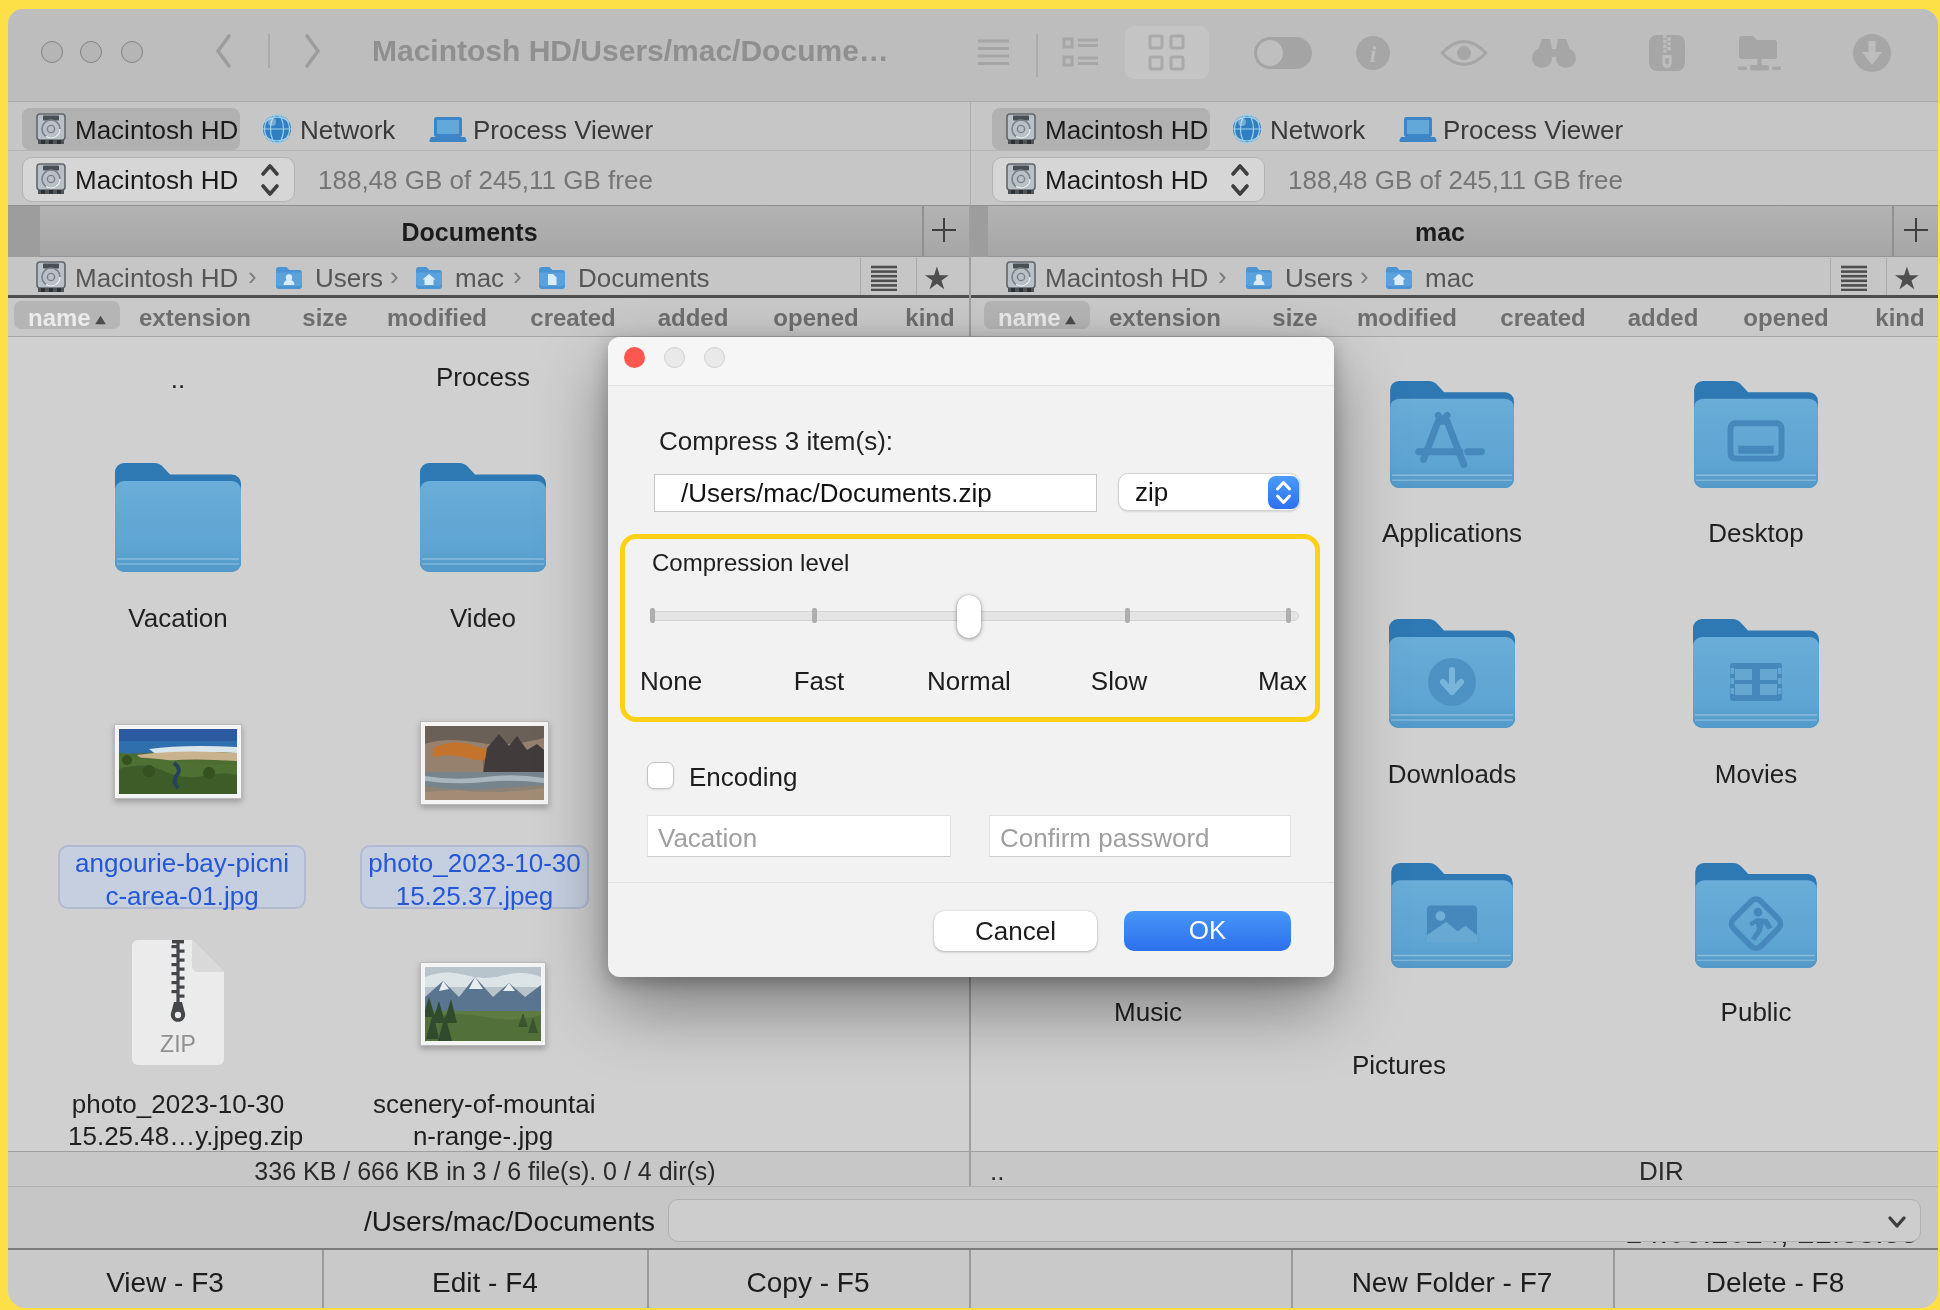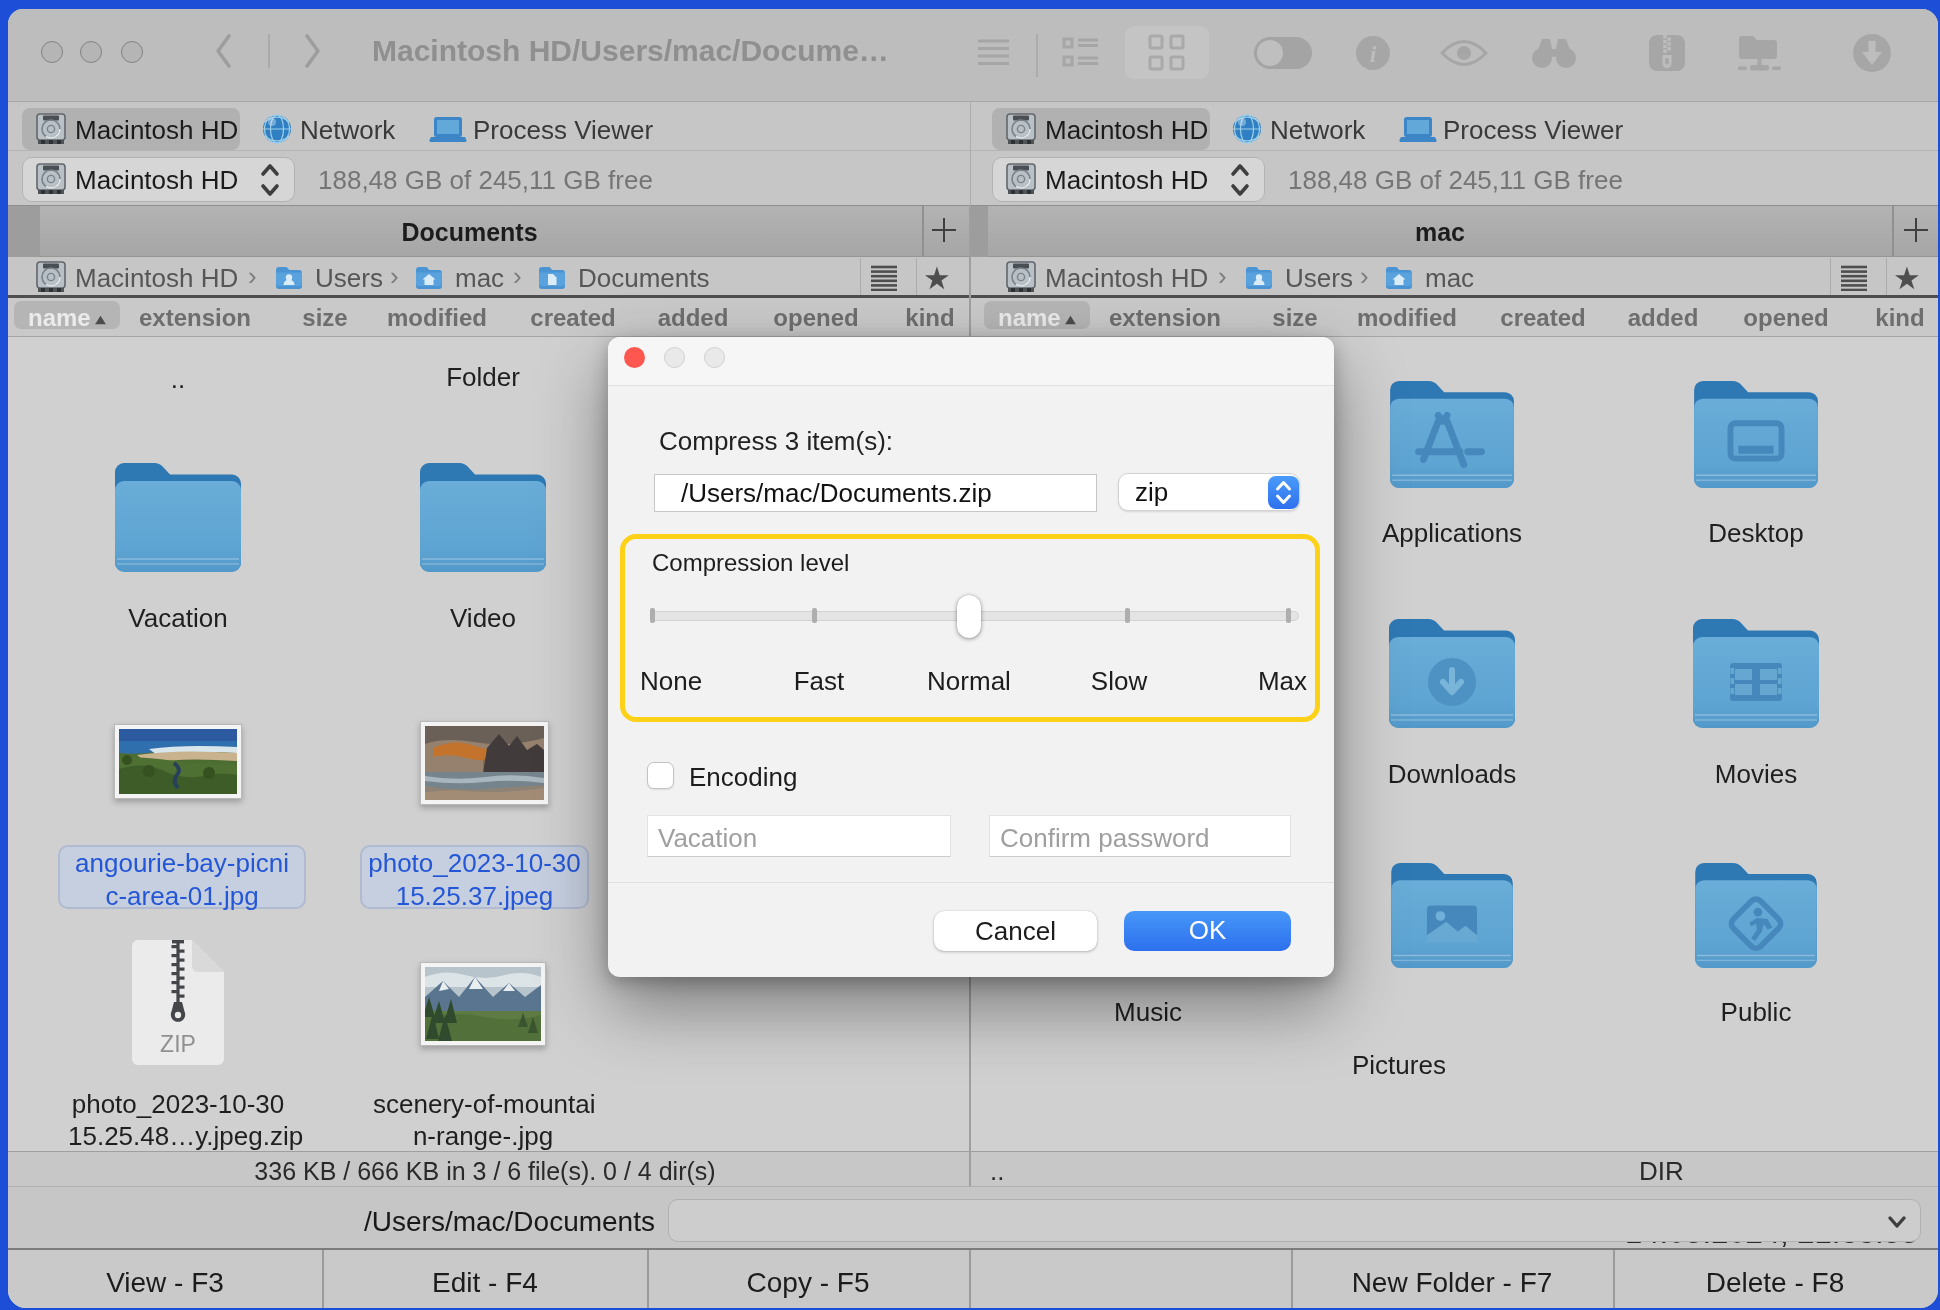--- a/index.html
+++ b/index.html
@@ -1,19 +1,19 @@
 <!DOCTYPE html>
 <html><head>
 <meta charset="utf-8">
 <style>
   * { margin:0; padding:0; box-sizing:border-box; }
   html,body { width:1940px; height:1310px; background:#000; overflow:hidden;
     font-family:"Liberation Sans", sans-serif; }
   .abs { position:absolute; }
-  #stage { position:relative; width:1940px; height:1310px; background:#1d4ed8; }
+  #stage { position:relative; width:1940px; height:1310px; background:#fde047; }
   #win { position:absolute; left:8px; top:9px; width:1930px; height:1299px;
     background:#d0d0d0; border-radius:15px 16px 18px 18px; overflow:hidden; }
   .txt { white-space:nowrap; }
 </style>
 </head>
 <body>
 <div id="stage">
   <div id="win">
 
     <div class="abs" id="titlebar" style="left:0;top:0;width:1930px;height:93px;background:#bdbdbd;"></div>
@@ -350,21 +350,21 @@
     <div class="abs txt" style="left:1575px;top:295px;width:160px;text-align:center;font-size:24px;font-weight:bold;color:#6e6e6e;">added</div>
     <div class="abs txt" style="left:1698px;top:295px;width:160px;text-align:center;font-size:24px;font-weight:bold;color:#6e6e6e;">opened</div>
     <div class="abs txt" style="left:1812px;top:295px;width:160px;text-align:center;font-size:24px;font-weight:bold;color:#6e6e6e;">kind</div>
 
     <div class="abs" id="statusrow" style="left:0;top:1142px;width:1930px;height:35px;background:#c7c7c7;border-top:1px solid #9f9f9f;"></div>
 
     <div class="abs" id="cmdrow" style="left:0;top:1177px;width:1930px;height:62px;background:#c6c6c6;border-top:1px solid #b0b0b0;"></div>
 
     <div class="abs" id="fnbar" style="left:0;top:1239px;width:1930px;height:60px;background:#c9c9c9;border-top:2px solid #7c7c7c;"></div>
     <div class="abs txt" style="left:80px;top:355px;width:180px;text-align:center;font-size:26px;color:#1f1f1f;">..</div>
-    <div class="abs txt" style="left:385px;top:353px;width:180px;text-align:center;font-size:26px;color:#1f1f1f;">Folder</div>
+    <div class="abs txt" style="left:385px;top:353px;width:180px;text-align:center;font-size:26px;color:#1f1f1f;">Process</div>
     <svg class="abs" style="left:106px;top:451px;" width="128" height="116" viewBox="0 0 128 112">
 <defs>
           <linearGradient id="fg1" x1="0" y1="0" x2="0" y2="1">
             <stop offset="0" stop-color="#69add8"></stop>
             <stop offset="0.75" stop-color="#5ea4d2"></stop>
             <stop offset="1" stop-color="#5299c9"></stop>
           </linearGradient>
         </defs>
 <path d="M1 10 a9 9 0 0 1 9 -9 h30 q6 0 10 5 l6 6.5 h62 a9 9 0 0 1 9 9 v79 a9 9 0 0 1 -9 9 H10 a9 9 0 0 1 -9 -9 Z" fill="#2e78b4"></path>
 <rect x="1" y="19" width="126" height="91" rx="9" fill="url(#fg1)"></rect>

